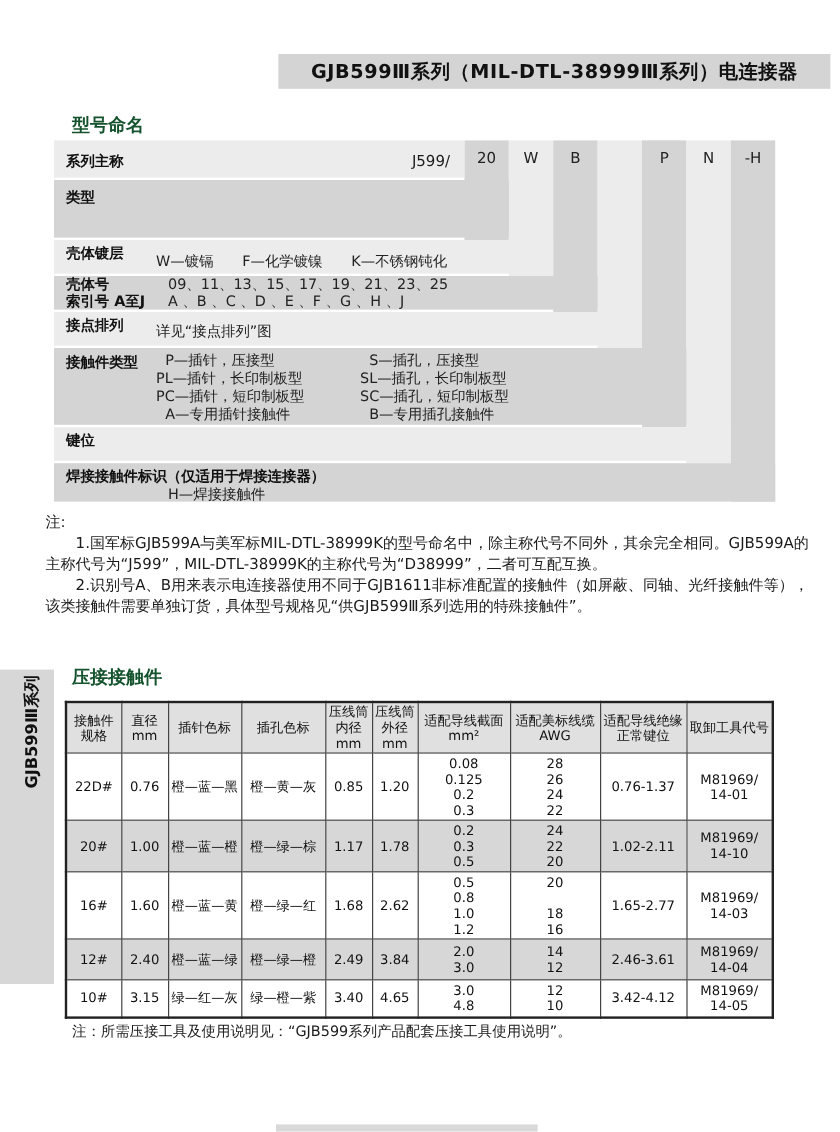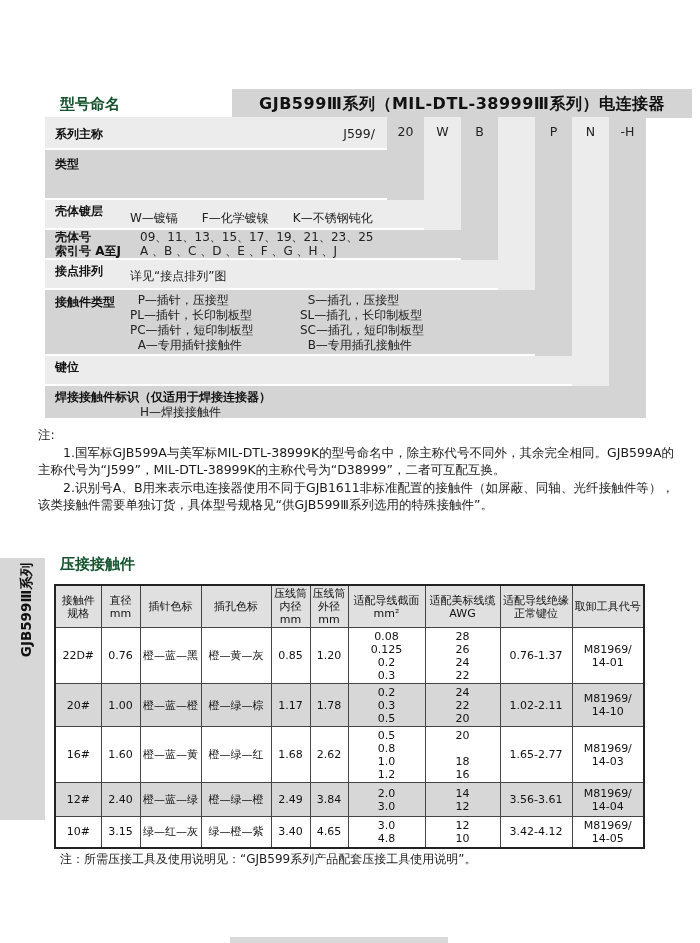--- a/index.html
+++ b/index.html
@@ -6,21 +6,21 @@
   body{
     width:700px;height:943px;position:relative;background:#ffffff;
     font-family:"DejaVu Sans","Liberation Sans",sans-serif;color:#1c1c1c;
     overflow:hidden;
   }
   .abs{position:absolute;}
   
   .header-bar{
     left:232px;top:45px;width:460px;height:29px;background:#d4d4d4;
     font-weight:bold;font-size:16px;line-height:29px;text-align:center;
-    letter-spacing:.5px;color:#111;margin-top:44px;
+    letter-spacing:.5px;color:#111;
   }
   .sec-title{font-weight:bold;font-size:15px;color:#14532d;}
   .sec1-title{left:60px;top:95px;}
   .sec2-title{left:60px;top:555px;}
   
   .dg{left:45px;top:117px;width:601px;height:301px;font-size:12px;}
   .dg .band,.dg .stripe{position:absolute;}
   .dark{background:#d4d4d4;}
   .light{background:#ececec;}
   .b0{left:0;top:0;height:31px;width:342px;}
@@ -251,21 +251,21 @@
       <td>12#</td>
       <td>2.40</td>
       <td>橙—蓝—绿</td>
       <td>橙—绿—橙</td>
       <td>2.49</td>
       <td>3.84</td>
       <td>2.0
 3.0</td>
       <td>14
 12</td>
-      <td>3.56-3.61</td>
+      <td>2.46-3.61</td>
       <td>M81969/
 14-04</td>
     </tr>
     <tr class="rw4">
       <td>10#</td>
       <td>3.15</td>
       <td>绿—红—灰</td>
       <td>绿—橙—紫</td>
       <td>3.40</td>
       <td>4.65</td>

